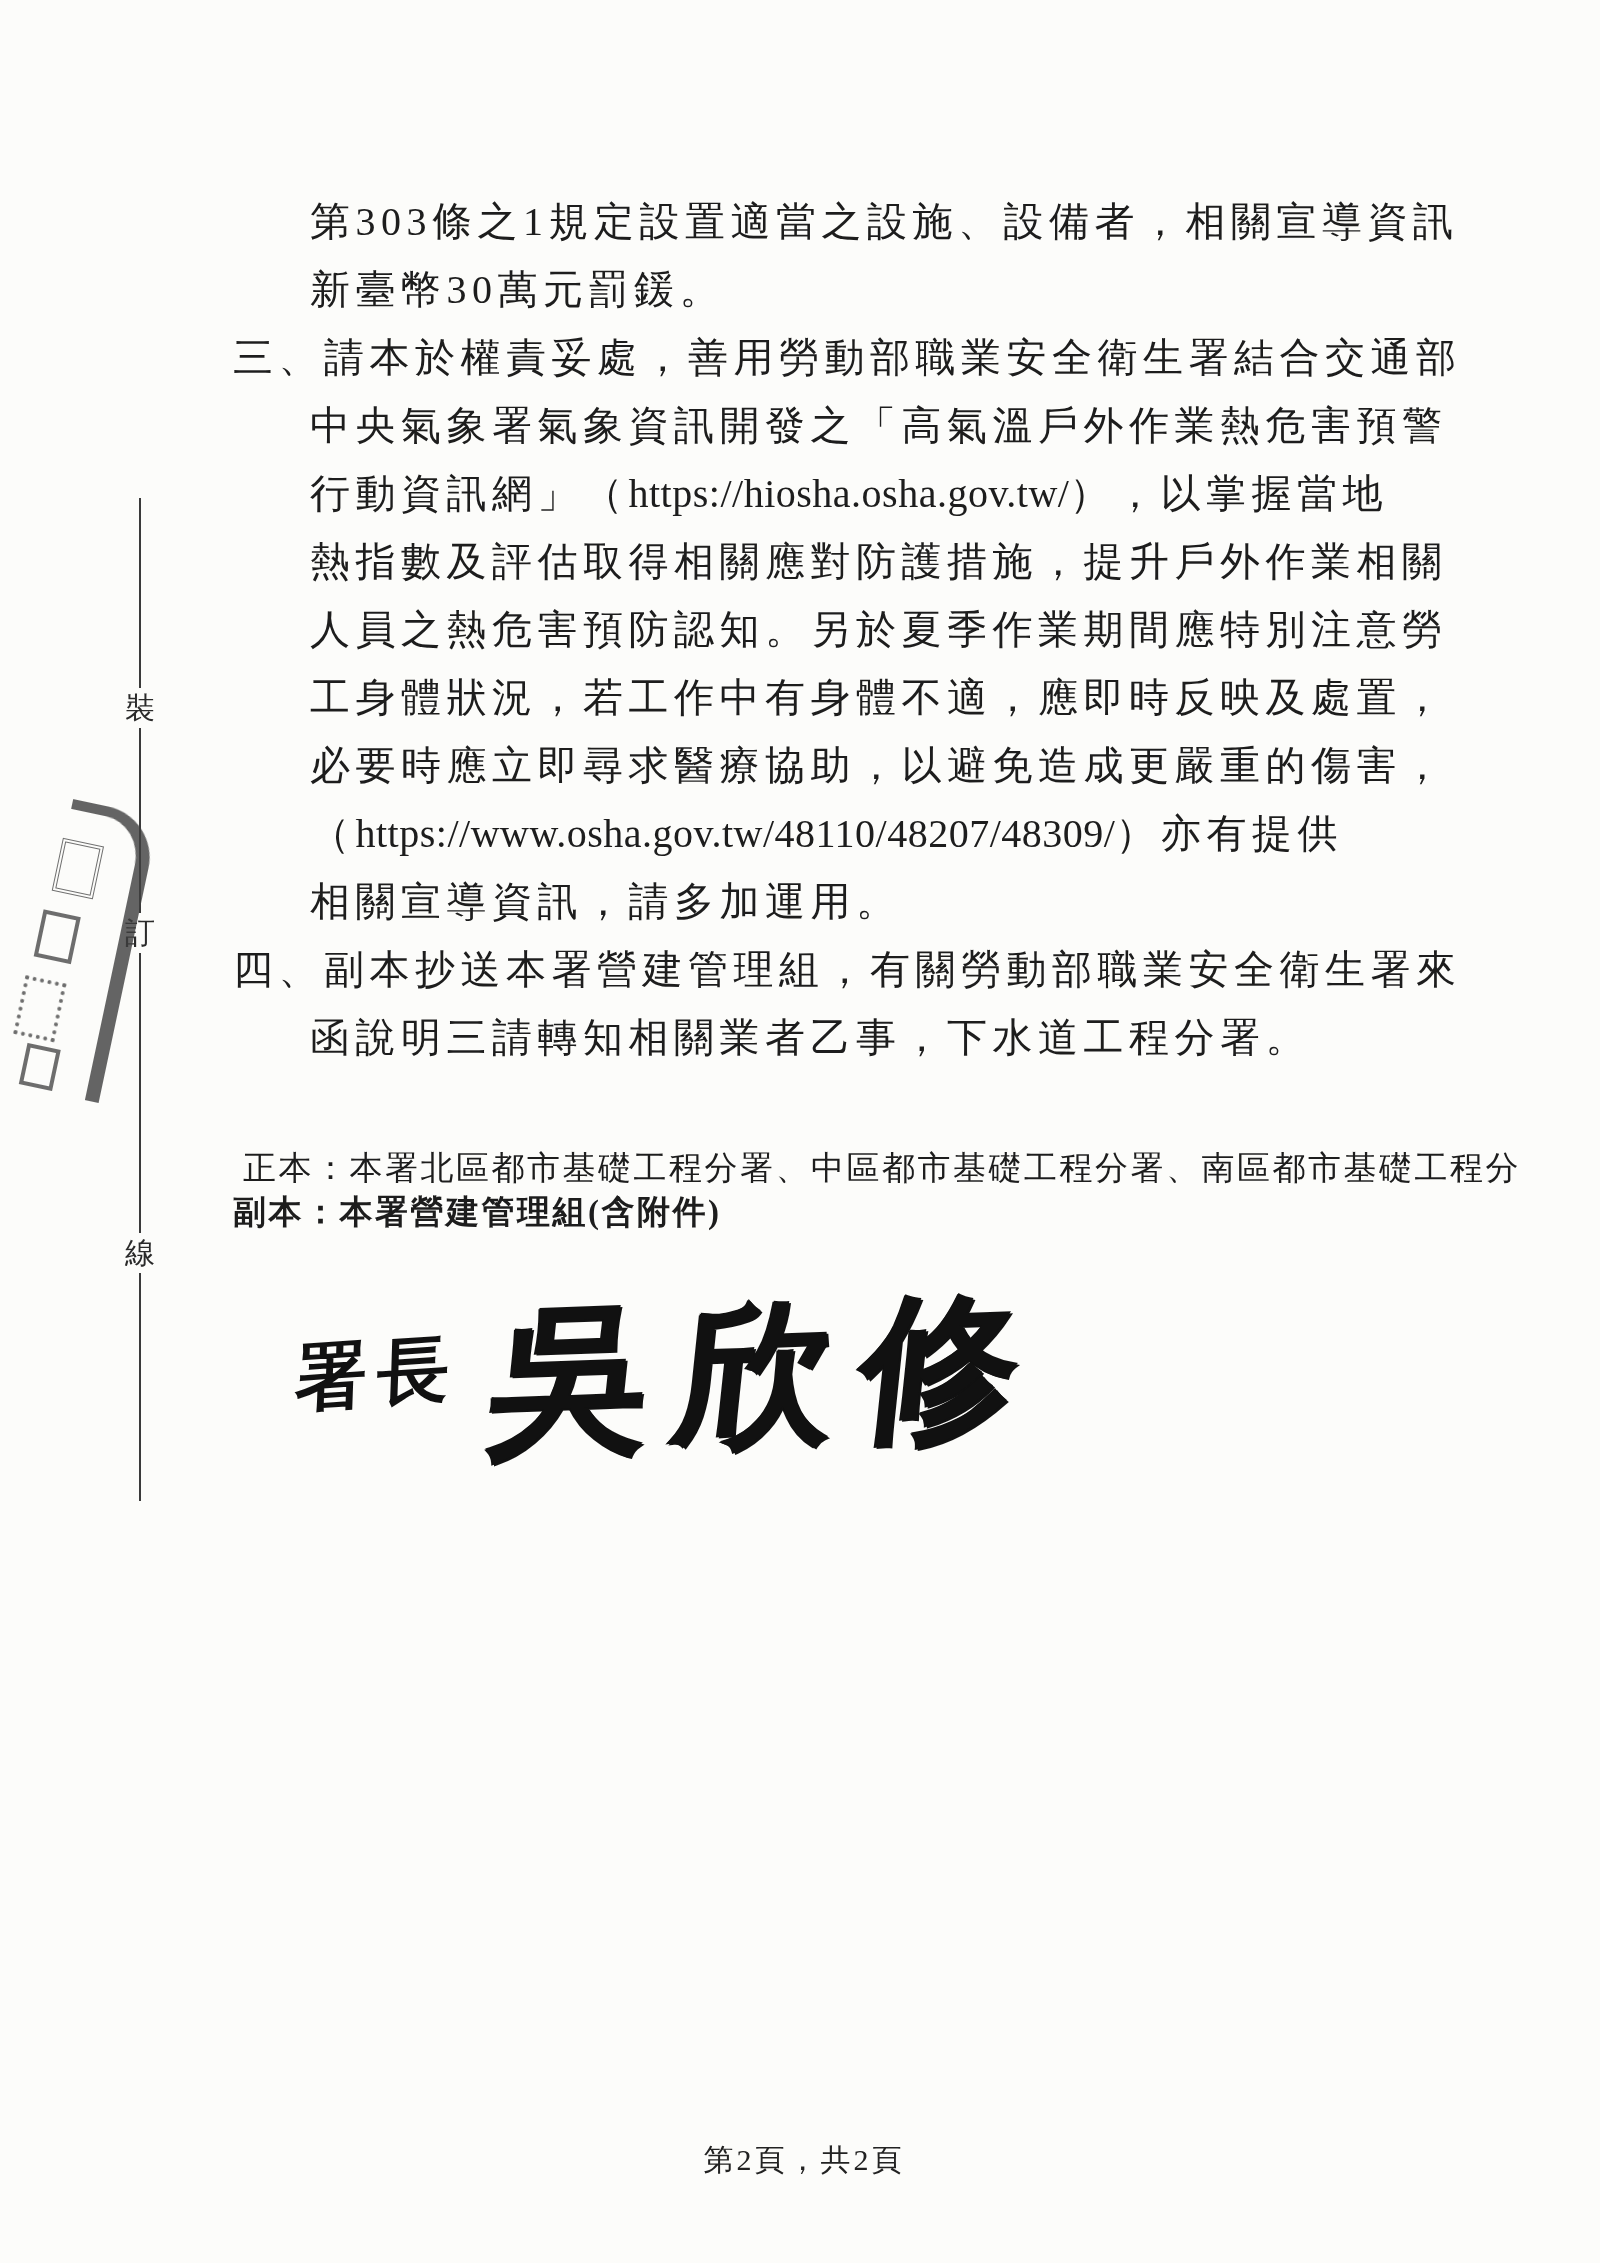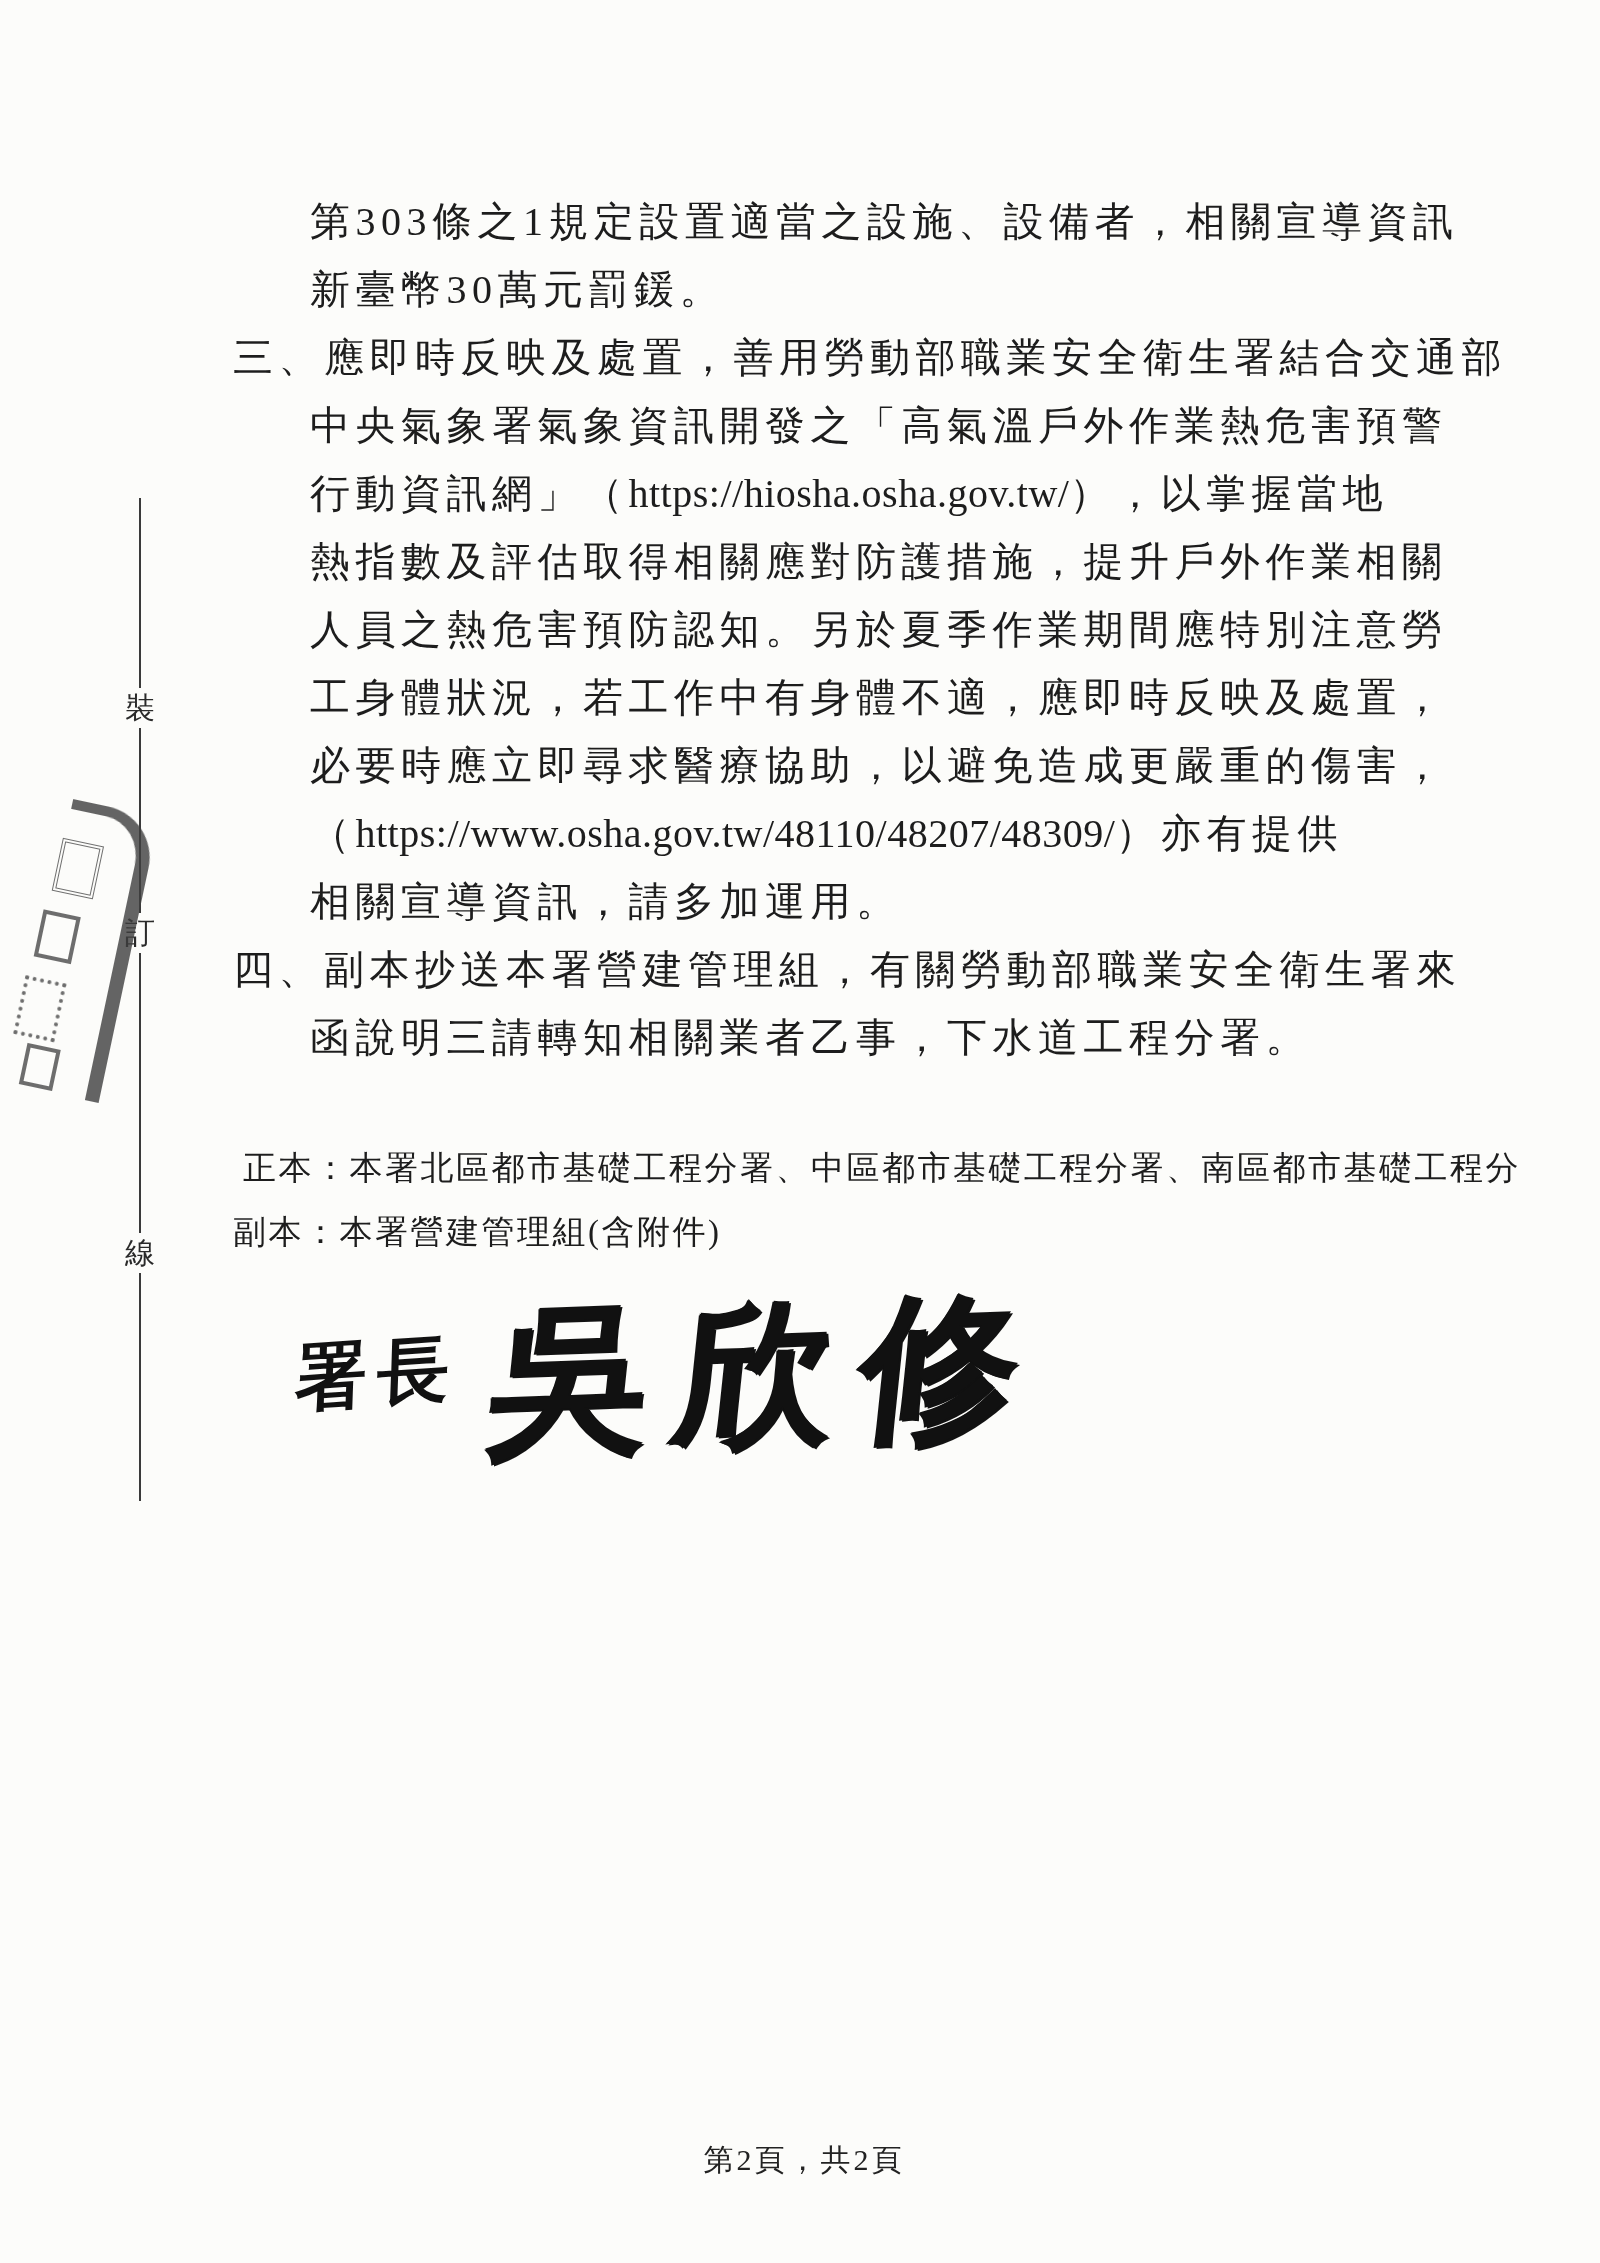--- a/index.html
+++ b/index.html
@@ -23,21 +23,21 @@
   .line{height:68px;white-space:nowrap;}
   .line.cont{padding-left:77px;}
   .latin{letter-spacing:0.5px;}
   
   .recipients{
     position:absolute;left:233px;top:1148px;
     font-size:33px;line-height:40px;letter-spacing:2.5px;
   }
   .recip-line{white-space:nowrap;margin-left:10px;}
   .recip-wrap{padding-left:99px;}
-  .copy-line{margin-top:24px;white-space:nowrap;}
+  .copy-line{margin-top:4px;white-space:nowrap;font-weight:bold;}
   
   .signature{
     position:absolute;left:295px;top:1295px;
     display:flex;align-items:center;gap:34px;
     color:#111;
   }
   .sig-title{
     font-size:72px;font-weight:900;letter-spacing:10px;
     transform:rotate(-4deg) skewX(-6deg);
     line-height:1;
@@ -104,21 +104,21 @@
     <div class="stamp-edge"></div>
     <div class="stamp-mark m1"></div>
     <div class="stamp-mark m2"></div>
     <div class="stamp-mark m3"></div>
     <div class="stamp-mark m4"></div>
   </div>
 
   <div class="body-text">
     <div class="line cont">第303條之1規定設置適當之設施、設備者，相關宣導資訊</div>
     <div class="line cont">新臺幣30萬元罰鍰。</div>
-    <div class="line">三、應即時反映及處置，善用勞動部職業安全衛生署結合交通部</div>
+    <div class="line">三、請本於權責妥處，善用勞動部職業安全衛生署結合交通部</div>
     <div class="line cont">中央氣象署氣象資訊開發之「高氣溫戶外作業熱危害預警</div>
     <div class="line cont"><span>行動資訊網」（</span><span class="latin">https://hiosha.osha.gov.tw/</span><span>），以掌握當地</span></div>
     <div class="line cont">熱指數及評估取得相關應對防護措施，提升戶外作業相關</div>
     <div class="line cont">人員之熱危害預防認知。另於夏季作業期間應特別注意勞</div>
     <div class="line cont">工身體狀況，若工作中有身體不適，應即時反映及處置，</div>
     <div class="line cont">必要時應立即尋求醫療協助，以避免造成更嚴重的傷害，</div>
     <div class="line cont"><span>（</span><span class="latin">https://www.osha.gov.tw/48110/48207/48309/</span><span>）亦有提供</span></div>
     <div class="line cont">相關宣導資訊，請多加運用。</div>
     <div class="line">四、副本抄送本署營建管理組，有關勞動部職業安全衛生署來</div>
     <div class="line cont">函說明三請轉知相關業者乙事，下水道工程分署。</div>

